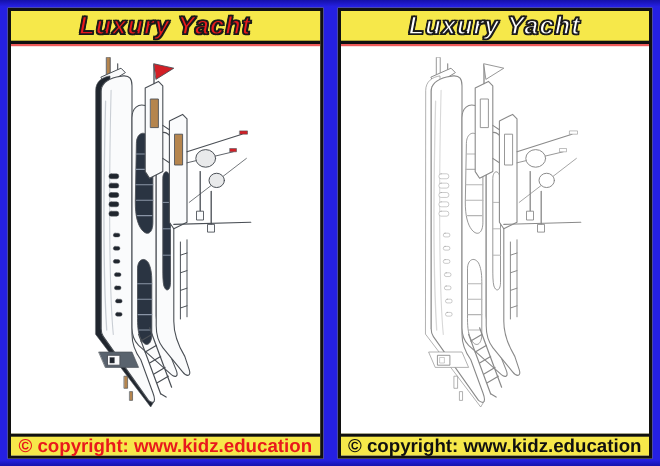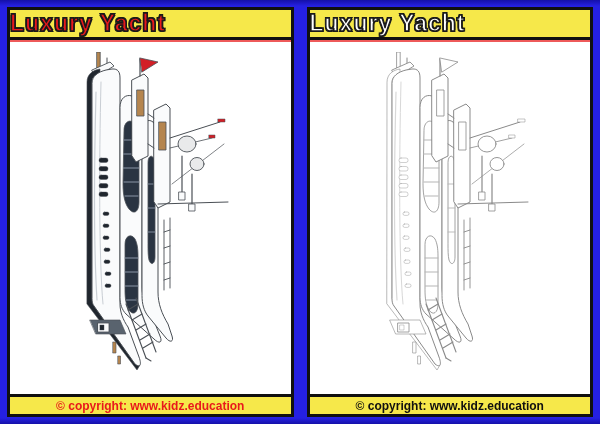--- a/index.html
+++ b/index.html
@@ -23,21 +23,23 @@
     flex-direction:column;
     min-width:0;
   }
 
   .card-header {
     background:#f6e84a;
     border-bottom:3px solid #101010;
     height:30px;
     display:flex;
     align-items:center;
+    justify-content:center;
     flex:0 0 auto;
+    font-style:italic;
   }
   .card-title {
     font-size:23px;
     font-weight:800;
     letter-spacing:1px;
     line-height:1;
     -webkit-text-stroke:1.3px #1a1a1a;
     text-shadow:1px 1px 0 #1a1a1a, -1px 1px 0 #1a1a1a, 1px -1px 0 #1a1a1a, -1px -1px 0 #1a1a1a;
   }
   .card--colored .card-title { color:#e8191c; }
@@ -62,21 +64,21 @@
   .card-footer {
     background:#f6e84a;
     border-top:3px solid #101010;
     height:20px;
     display:flex;
     align-items:center;
     justify-content:center;
     flex:0 0 auto;
   }
   .copyright-text {
-    font-size:12px;
+    font-size:17px;
     font-weight:bold;
     line-height:1;
   }
   .card--colored .copyright-text { color:#e8191c; }
   .card--outline .copyright-text { color:#101010; }
 
   
   .yacht--colored {
     --line:#4a4f55; --hull:#fafbfc; --shade:#c9ced4; --dark:#20262e;
     --win:#2a3442; --mull:#8a95a6; --wood:#b5854e; --flag:#d21f26;

